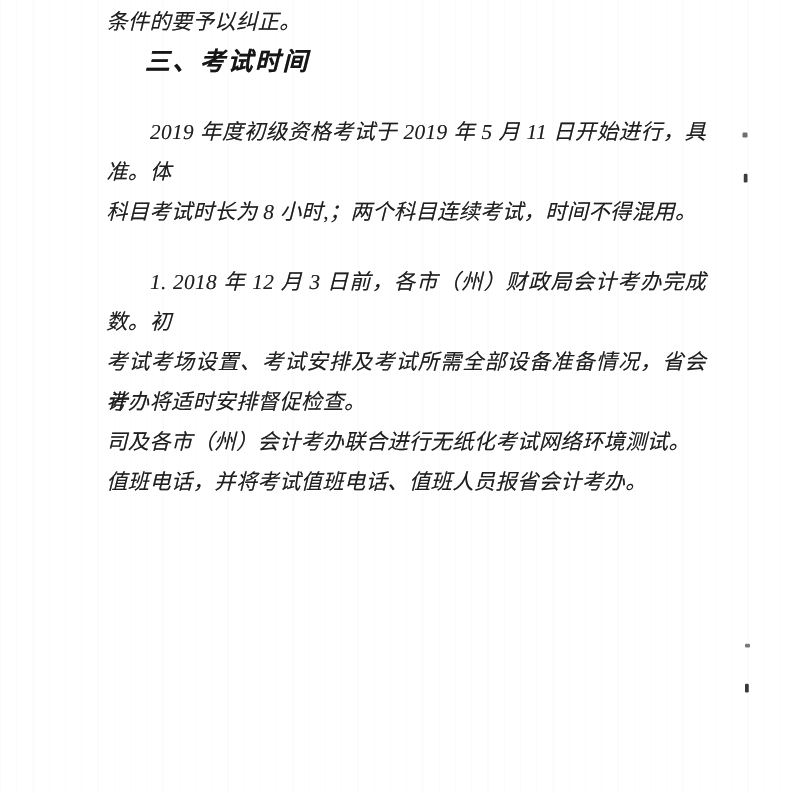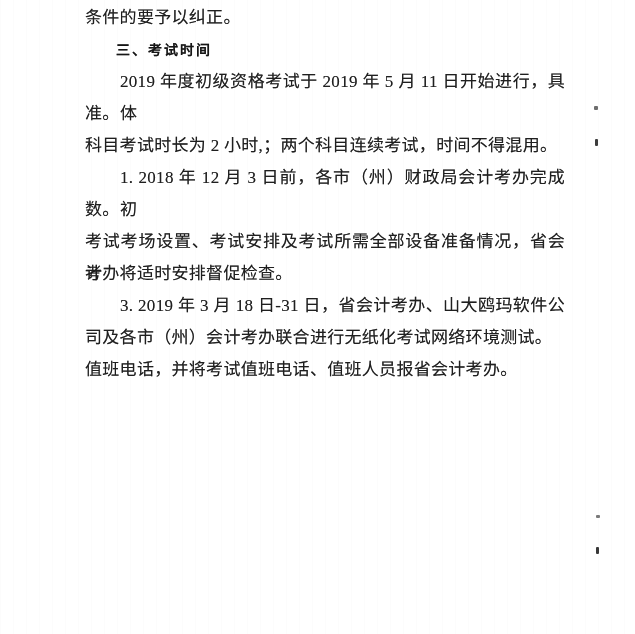--- a/index.html
+++ b/index.html
@@ -31,33 +31,35 @@
   .line {
     height: 32px;
     line-height: 32px;
     font-size: 17px;
     letter-spacing: 0.3px;
     text-align: justify;
     text-align-last: justify;
     white-space: normal;
     overflow: visible;
     text-shadow: 0 0 0.5px rgba(0,0,0,0.45);
+    font-style: italic;
   }
   .line.final {
     text-align: left;
     text-align-last: left;
   }
   .line.indent {
     padding-left: 35px;
     width: 445px;
+    margin-top: 24px;
   }
   .line.heading {
     font-family: "Liberation Sans", "DejaVu Sans", sans-serif;
     font-weight: 700;
-    font-size: 14px;
+    font-size: 20px;
     letter-spacing: 2px;
     text-align: left;
     text-align-last: left;
     padding-left: 31px;
     width: 449px;
     color: #161616;
   }
   
   .speck {
     position: absolute;
@@ -70,26 +72,25 @@
 </style>
 </head>
 <body>
 
 <div class="page">
   <div class="textblock">
     <div class="line final">条件的要予以纠正。</div>
     <div class="line heading">三、考试时间</div>
     <div class="line indent">2019 年度初级资格考试于 2019 年 5 月 11 日开始进行，具体</div>
     <div class="line final">准。</div>
-    <div class="line final">科目考试时长为 2 小时,；两个科目连续考试，时间不得混用。</div>
+    <div class="line final">科目考试时长为 8 小时,；两个科目连续考试，时间不得混用。</div>
     <div class="line indent">1. 2018 年 12 月 3 日前，各市（州）财政局会计考办完成初</div>
     <div class="line final">数。</div>
     <div class="line">考试考场设置、考试安排及考试所需全部设备准备情况，省会计</div>
     <div class="line final">考办将适时安排督促检查。</div>
-    <div class="line indent">3. 2019 年 3 月 18 日-31 日，省会计考办、山大鸥玛软件公</div>
     <div class="line final">司及各市（州）会计考办联合进行无纸化考试网络环境测试。</div>
     <div class="line final">值班电话，并将考试值班电话、值班人员报省会计考办。</div>
   </div>
 
   <div class="speck speck-1"></div>
   <div class="speck speck-2"></div>
   <div class="speck speck-3"></div>
   <div class="speck speck-4"></div>
 </div>
 

